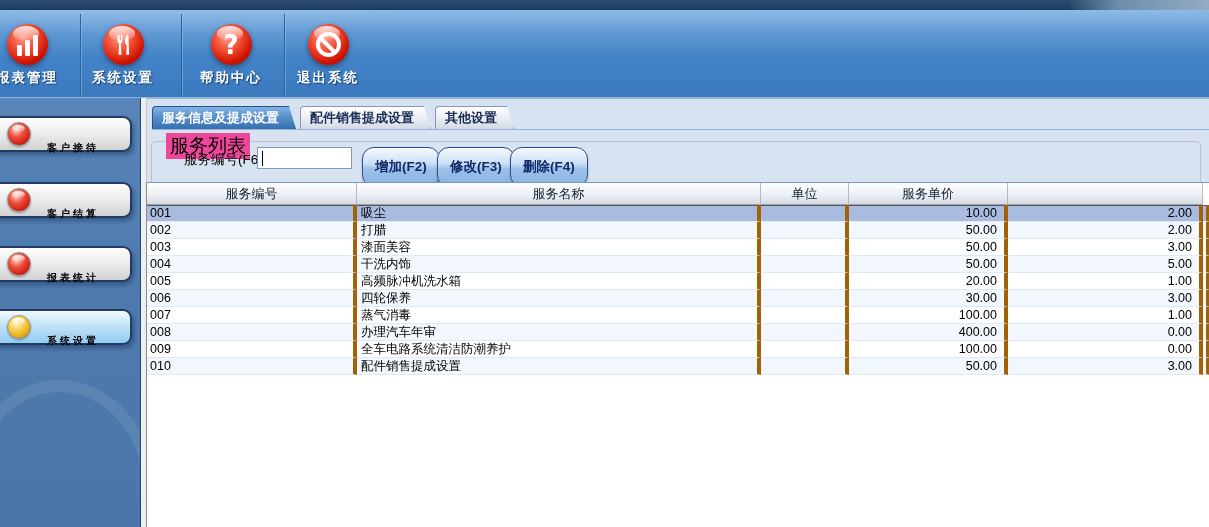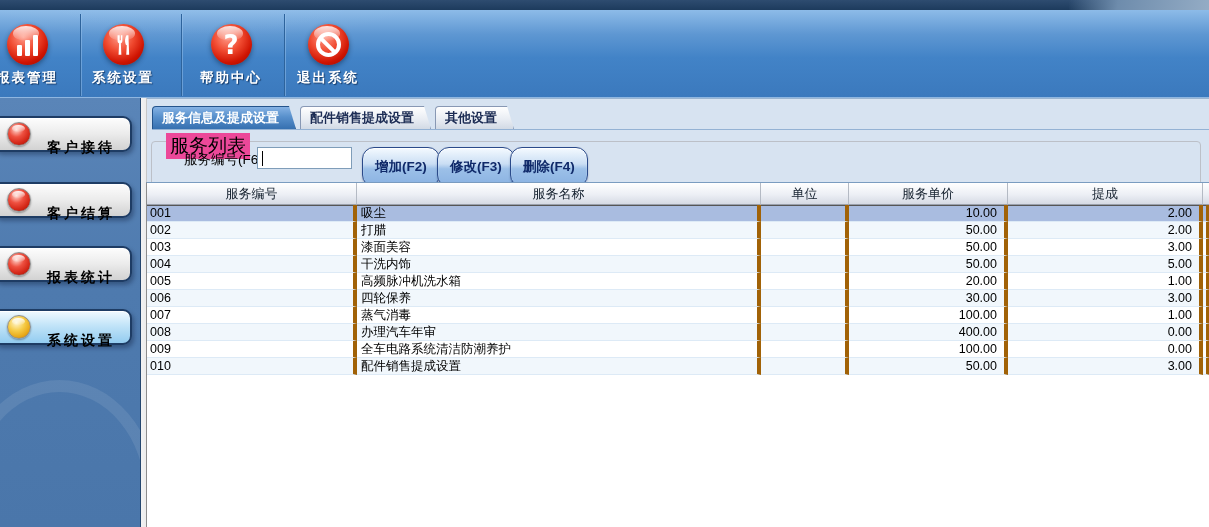--- a/index.html
+++ b/index.html
@@ -53,21 +53,21 @@
     background:linear-gradient(180deg,#fdfdfd 0%,#ececec 48%,#d2d2d2 100%);
     box-shadow:2px 3px 4px rgba(8,20,50,.35), inset 0 1px 0 #fff; }
   .sb-btn.active { background:linear-gradient(180deg,#f1faff 0%,#c2e4f8 45%,#93ccf0 100%); }
   .sb-orb { width:24px; height:24px; border-radius:50%; margin-left:13px; border:1px solid #8f8f8f;
     position:relative; flex:0 0 auto;
     background:radial-gradient(circle at 38% 30%,#ffd8d0 0%,#ee5040 36%,#d42818 66%,#981004 100%);
     box-shadow:0 1px 2px rgba(0,0,0,.35); }
   .sb-orb.yellow { background:radial-gradient(circle at 38% 30%,#fff6d0 0%,#f6cc48 40%,#e8a818 70%,#c07808 100%); }
   .sb-orb::after { content:""; position:absolute; left:18%; top:8%; width:60%; height:34%;
     border-radius:50%; background:linear-gradient(180deg,rgba(255,255,255,.9),rgba(255,255,255,.08)); }
-  .sb-label { margin-left:16px; font-size:14px; font-weight:bold; color:#000; letter-spacing:3px;margin-top:28px; }
+  .sb-label { margin-left:16px; font-size:10px; font-weight:bold; color:#000; letter-spacing:3px;margin-top:28px; }
 
   
   .splitter { position:absolute; left:140px; top:98px; width:7px; height:429px;
     background:linear-gradient(90deg,#24466e 0,#24466e 1px,#f2f2f2 1px,#ececec 6px,#c6c6c6 6px,#c6c6c6 7px);
     cursor:col-resize; }
 
   
   .main { position:absolute; left:147px; top:98px; width:1062px; height:429px;
     background:#d7e3f1; border-top:1px solid #9ab4d0; }
 
@@ -209,21 +209,20 @@
     <button class="act-btn b0">增加(F2)</button>
     <button class="act-btn b1">修改(F3)</button>
     <button class="act-btn b2">删除(F4)</button>
 
     <div class="grid">
       <div class="grow ghead">
         <div class="gcell">服务编号</div>
         <div class="gcell">服务名称</div>
         <div class="gcell">单位</div>
         <div class="gcell">服务单价</div>
-        <div class="gcell">提成</div>
         <div class="gcell"></div>
       </div>
       <div id="rows">
   <div class="grow trow selected">
     <div class="gcell c-id">001</div>
     <div class="gcell c-name">吸尘</div>
     <div class="gcell c-unit"></div>
     <div class="gcell c-price">10.00</div>
     <div class="gcell c-comm">2.00</div>
     <div class="gcell"></div>

